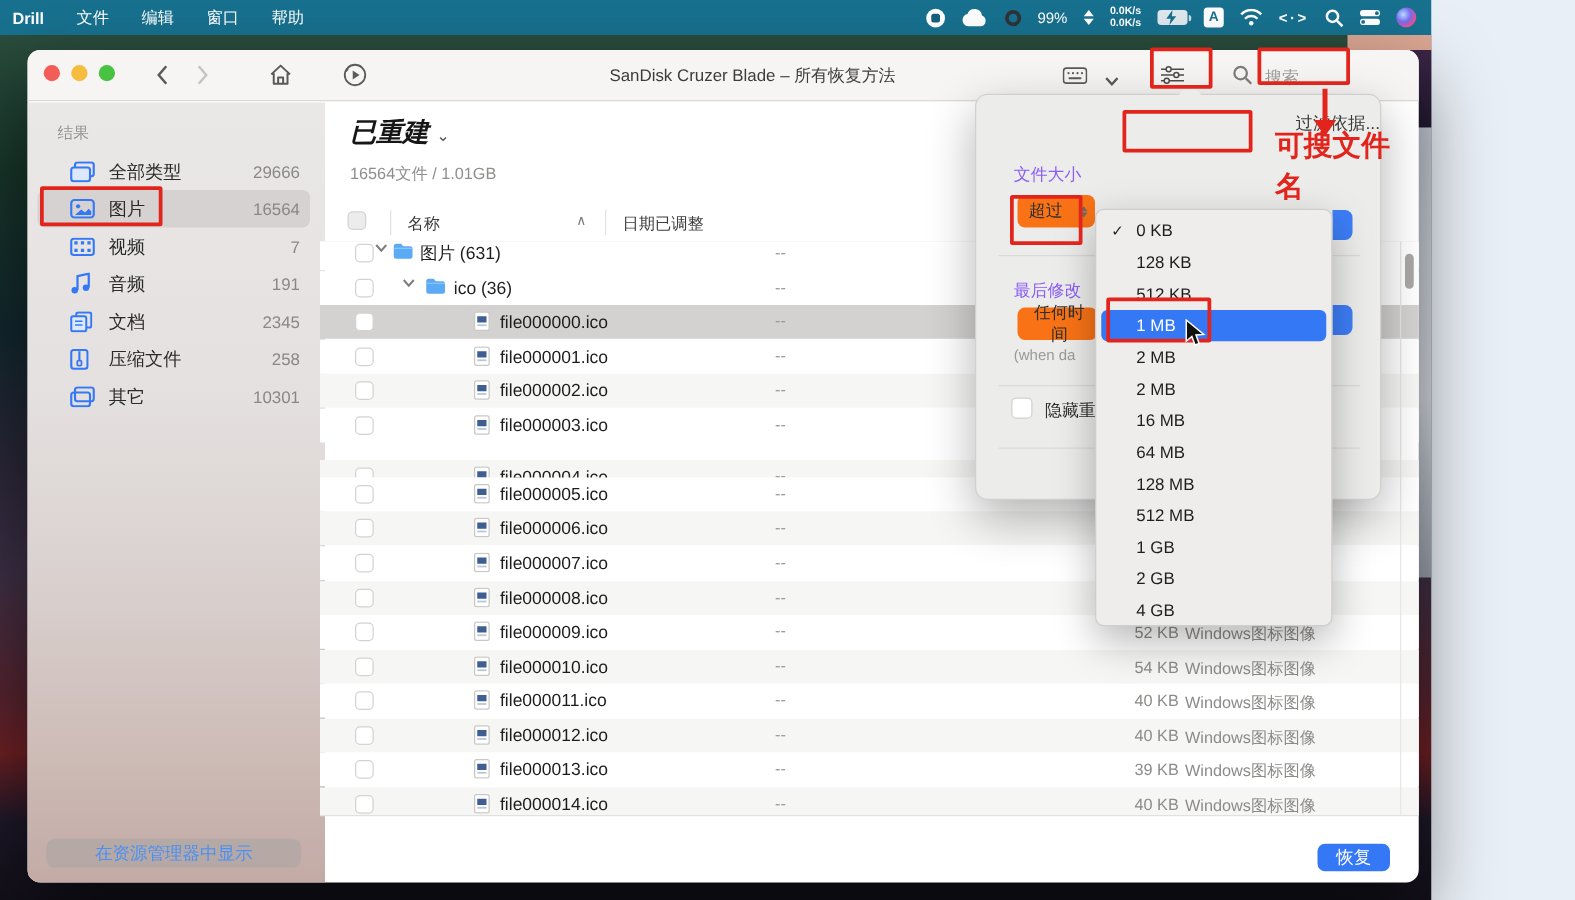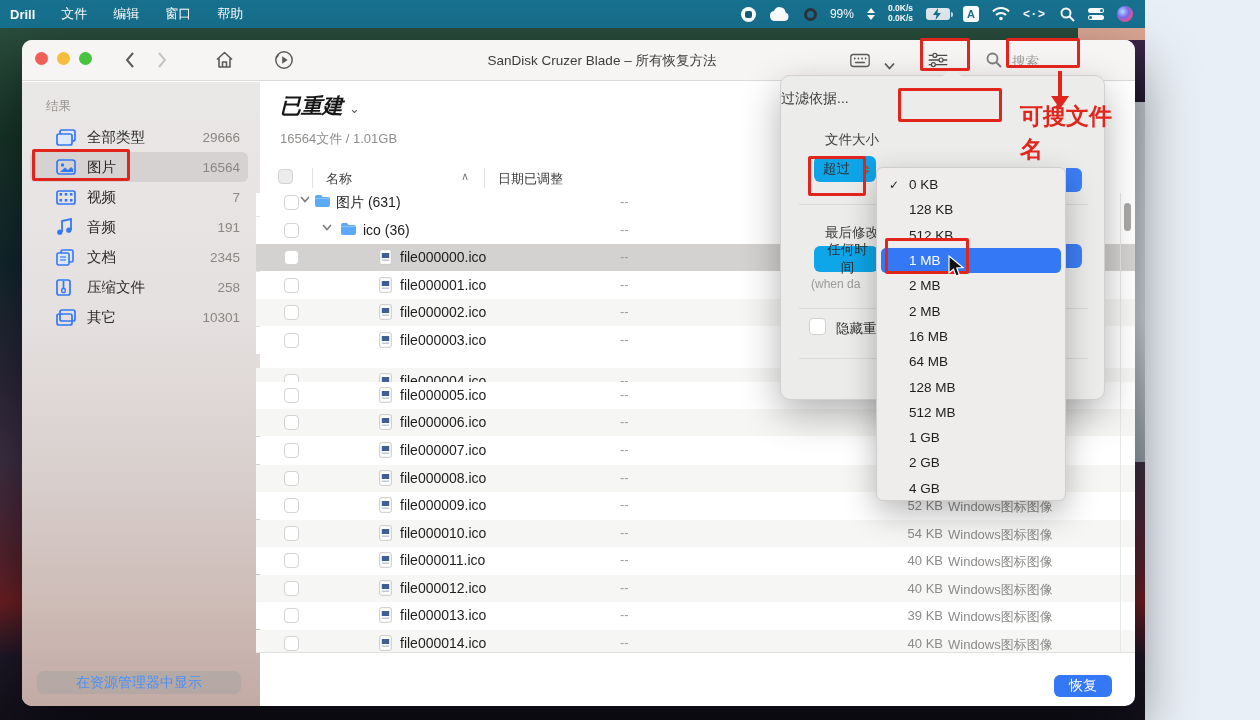--- a/index.html
+++ b/index.html
@@ -91,23 +91,23 @@
   .scroll-thumb { position:absolute; left:1102px; top:163px; width:7px; height:28px; border-radius:4px; background:#a9a8a6; }
   .footer-line { position:absolute; left:234px; top:612px; width:879px; height:1px; background:#e2e1df; }
   .recover-btn { position:absolute; left:1032px; top:635px; width:58px; height:22px; border-radius:6px; border:none;
     background:#3478f6; color:#fff; font-size:14px; display:flex; align-items:center; justify-content:center; }
 
   
   .popup { position:absolute; left:780px; top:75px; width:325px; height:325px; background:#ececeb;
     border:1px solid #d2d0cf; border-radius:10px; box-shadow:0 14px 38px rgba(0,0,0,.3); z-index:20; }
   .popup-notch { position:absolute; left:943px; top:66px; width:0; height:0; z-index:21;
     border-left:9px solid transparent; border-right:9px solid transparent; border-bottom:10px solid #ececeb; }
-  .pp-title { position:absolute; left:0; top:14px; width:100%; text-align:left; font-size:14px; color:#3a3a39; }
-  .pp-label { position:absolute; left:44px; font-size:13.5px; color:#404040;text-align:right; }
-  .pp-pill { position:absolute; left:33px; width:62px; height:26px; background:#0ea5e9; border-radius:6px;
+  .pp-title { position:absolute; left:0; top:14px; width:100%; text-align:right; font-size:14px; color:#3a3a39; }
+  .pp-label { position:absolute; left:30px; font-size:13.5px; color:#8b5cf6;text-align:right; }
+  .pp-pill { position:absolute; left:33px; width:62px; height:26px; background:#f97316; border-radius:6px;
     display:flex; align-items:center; justify-content:space-between; padding:0 6px 0 9px; font-size:13.5px; color:#2e2e2d; border:none; }
   .stepper { display:flex; flex-direction:column; gap:1px; }
   .stepper b { width:0; height:0; border-left:3.5px solid transparent; border-right:3.5px solid transparent; }
   .stepper b.up { border-bottom:4px solid #6b6b6a; }
   .stepper b.dn { border-top:4px solid #6b6b6a; }
   .pp-bluestub { position:absolute; left:285px; width:16px; height:24px; background:#3d7ef7; border-radius:0 6px 6px 0; }
   .pp-hint { position:absolute; left:30px; top:201px; font-size:12px; color:#9b9a98; }
   .pp-div { position:absolute; left:18px; width:289px; height:1px; background:#dbdad8; }
   .pp-check { position:absolute; left:28px; top:242px; width:17px; height:17px; border-radius:4px; background:#fff; border:1px solid #d2d1cf; }
   .pp-checklabel { position:absolute; left:55px; top:244px; font-size:13.5px; color:#2e2e2d; }

